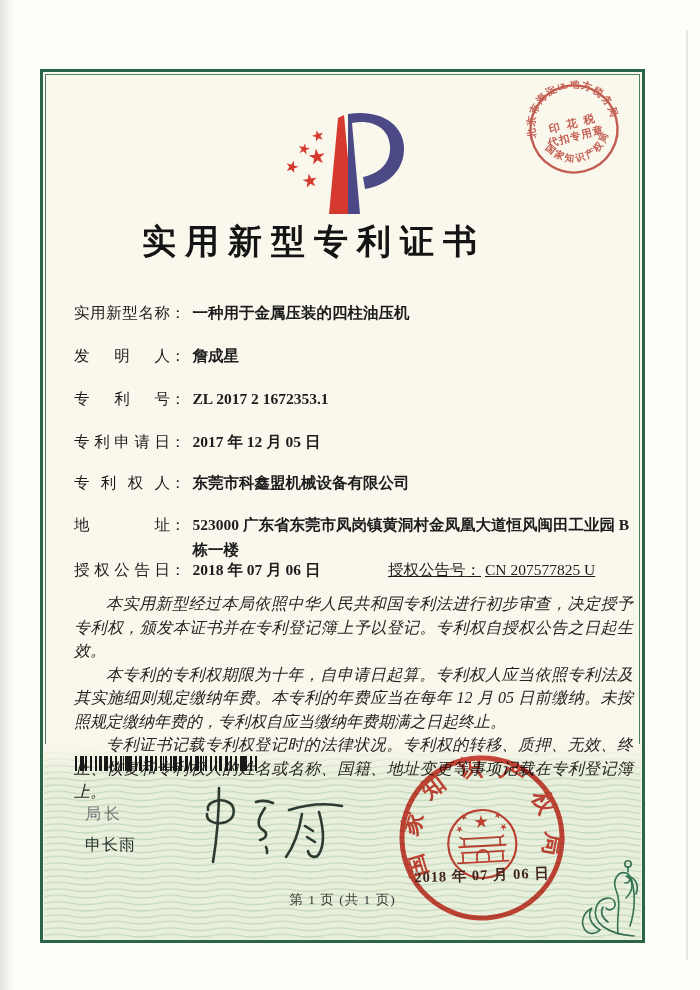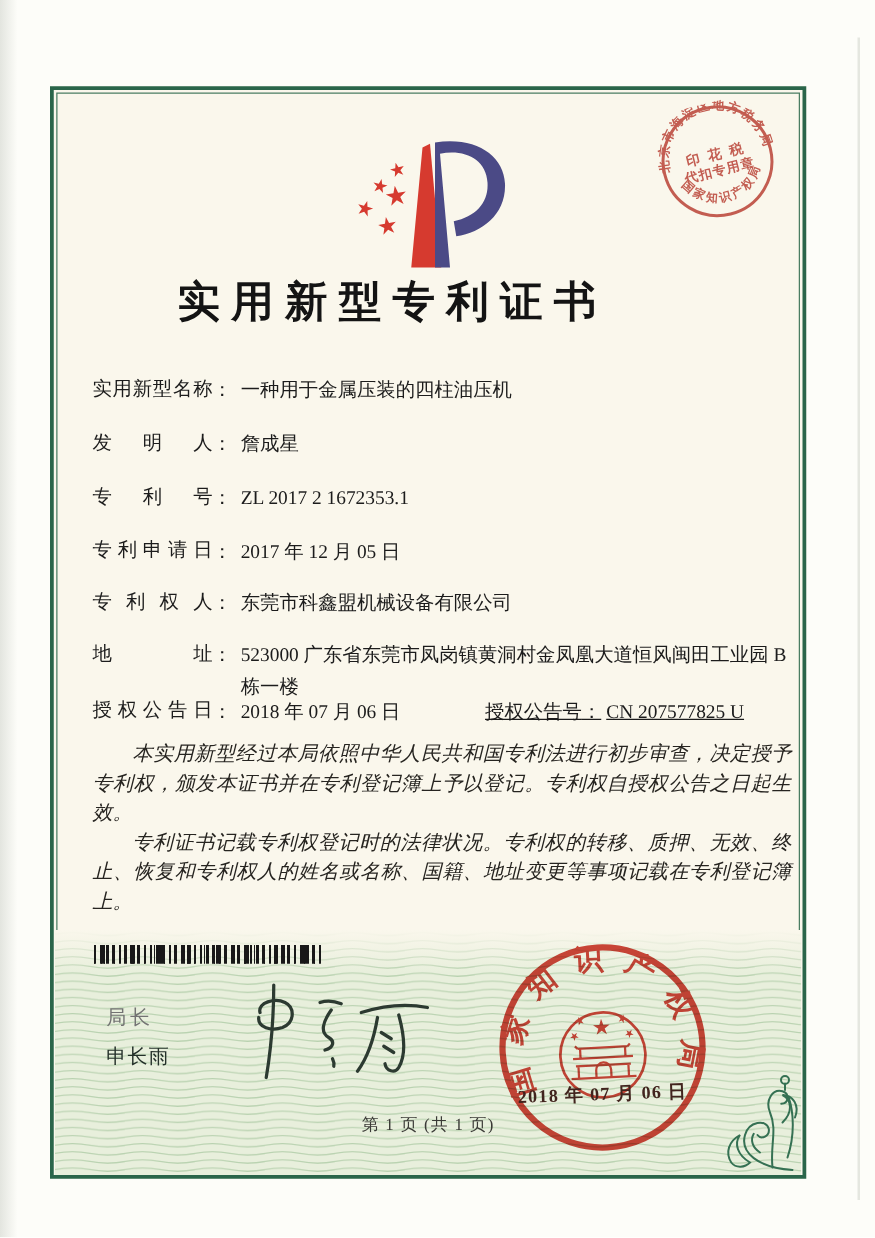--- a/index.html
+++ b/index.html
@@ -45,24 +45,24 @@
   .tax-stamp {
     position:absolute; left:527px; top:82px; width:94px; height:94px;
     transform:rotate(-14deg); opacity:.88; mix-blend-mode:multiply;
   }
   
   .row {
     position:absolute; left:74px; width:560px; display:flex; align-items:flex-start;
     font-size:15.5px; color:#1c1c1c; line-height:25px;
   }
   .row .lbl {
-    width:96px; flex:0 0 96px; text-align:justify; text-align-last:justify;font-family:Liberation Mono, monospace;
+    width:96px; flex:0 0 96px; text-align:justify; text-align-last:justify;
   }
   .row .colon { flex:0 0 auto; }
-  .row .val { flex:1 1 auto; padding-left:7px; }
+  .row .val { flex:1 1 auto; padding-left:7px;font-weight:bold; }
   .r1{top:300px} .r2{top:343px} .r3{top:386px} .r4{top:429px}
   .r5{top:470px} .r6{top:512px} .r7{top:557px}
   .grant-no-pair { position:absolute; left:314px; top:0; display:flex; white-space:nowrap;text-decoration:underline; }
   .r7 .val { white-space:nowrap; }
   
   .paras {
     position:absolute; left:74px; top:592px; width:559px;
     font-size:16px; line-height:23.5px; color:#262420; text-align:justify;
     font-style:italic;
   }
@@ -187,20 +187,21 @@
     <span class="val">2018 年 07 月 06 日</span>
     <span class="grant-no-pair">
       <span>授权公告号</span>
         <span>：</span>
       <span style="padding-left:4px;">CN 207577825 U</span>
     </span>
   </div>
 
   <div class="paras">
     <p>本实用新型经过本局依照中华人民共和国专利法进行初步审查，决定授予专利权，颁发本证书并在专利登记簿上予以登记。专利权自授权公告之日起生效。</p>
+    <p>本专利的专利权期限为十年，自申请日起算。专利权人应当依照专利法及其实施细则规定缴纳年费。本专利的年费应当在每年 12 月 05 日前缴纳。未按照规定缴纳年费的，专利权自应当缴纳年费期满之日起终止。</p>
     <p>专利证书记载专利权登记时的法律状况。专利权的转移、质押、无效、终止、恢复和专利权人的姓名或名称、国籍、地址变更等事项记载在专利登记簿上。</p>
   </div>
 
   <div class="barcode"></div>
 
   <div class="director-title">局长</div>
   <div class="director-name">申长雨</div>
 
   <div class="signature">
     <svg width="168" height="96" viewBox="0 0 168 96">

